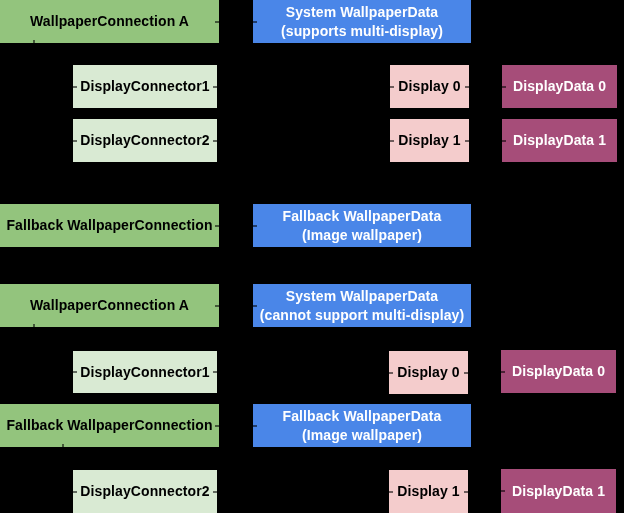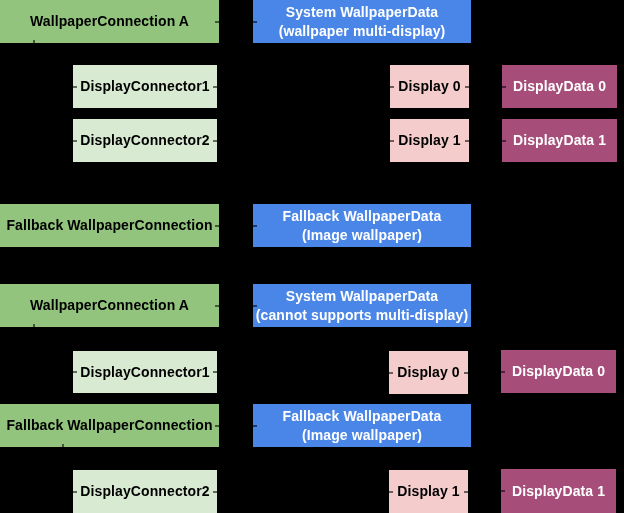--- a/index.html
+++ b/index.html
@@ -45,21 +45,21 @@
 <body>
 
 <div id="diagram-canvas" style="background: rgb(0, 0, 0);">
     <div class="node" style="left: 0px; top: 0px; width: 219px; height: 43px; background: rgb(147, 196, 125); color: rgb(0, 0, 0);">
       <span class="label-line">WallpaperConnection A</span>
       <div class="tick h" style="right: 0px; top: 20.5px;"></div>
       <div class="tick v" style="left: 33px; bottom: 0px;"></div>
     </div>
     <div class="node" style="left: 253px; top: 0px; width: 218px; height: 43px; background: rgb(74, 134, 232); color: rgb(255, 255, 255);">
       <span class="label-line">System WallpaperData</span>
-      <span class="label-line">(wallpaper multi-display)</span>
+      <span class="label-line">(supports multi-display)</span>
       <div class="tick h" style="left: 0px; top: 20.5px;"></div>
     </div>
     <div class="node" style="left: 73px; top: 65px; width: 144px; height: 43px; background: rgb(217, 234, 211); color: rgb(0, 0, 0);">
       <span class="label-line">DisplayConnector1</span>
       <div class="tick h" style="left: 0px; top: 20.5px;"></div>
       <div class="tick h" style="right: 0px; top: 20.5px;"></div>
     </div>
     <div class="node" style="left: 390px; top: 65px; width: 79px; height: 43px; background: rgb(244, 204, 204); color: rgb(0, 0, 0);">
       <span class="label-line">Display 0</span>
       <div class="tick h" style="left: 0px; top: 20.5px;"></div>
@@ -92,21 +92,21 @@
       <span class="label-line">(Image wallpaper)</span>
       <div class="tick h" style="left: 0px; top: 20.5px;"></div>
     </div>
     <div class="node" style="left: 0px; top: 284px; width: 219px; height: 43px; background: rgb(147, 196, 125); color: rgb(0, 0, 0);">
       <span class="label-line">WallpaperConnection A</span>
       <div class="tick h" style="right: 0px; top: 20.5px;"></div>
       <div class="tick v" style="left: 33px; bottom: 0px;"></div>
     </div>
     <div class="node" style="left: 253px; top: 284px; width: 218px; height: 43px; background: rgb(74, 134, 232); color: rgb(255, 255, 255);">
       <span class="label-line">System WallpaperData</span>
-      <span class="label-line">(cannot supports multi-display)</span>
+      <span class="label-line">(cannot support multi-display)</span>
       <div class="tick h" style="left: 0px; top: 20.5px;"></div>
     </div>
     <div class="node" style="left: 73px; top: 351px; width: 144px; height: 42px; background: rgb(217, 234, 211); color: rgb(0, 0, 0);">
       <span class="label-line">DisplayConnector1</span>
       <div class="tick h" style="left: 0px; top: 20px;"></div>
       <div class="tick h" style="right: 0px; top: 20px;"></div>
     </div>
     <div class="node" style="left: 389px; top: 351px; width: 79px; height: 43px; background: rgb(244, 204, 204); color: rgb(0, 0, 0);">
       <span class="label-line">Display 0</span>
       <div class="tick h" style="left: 0px; top: 20.5px;"></div>

